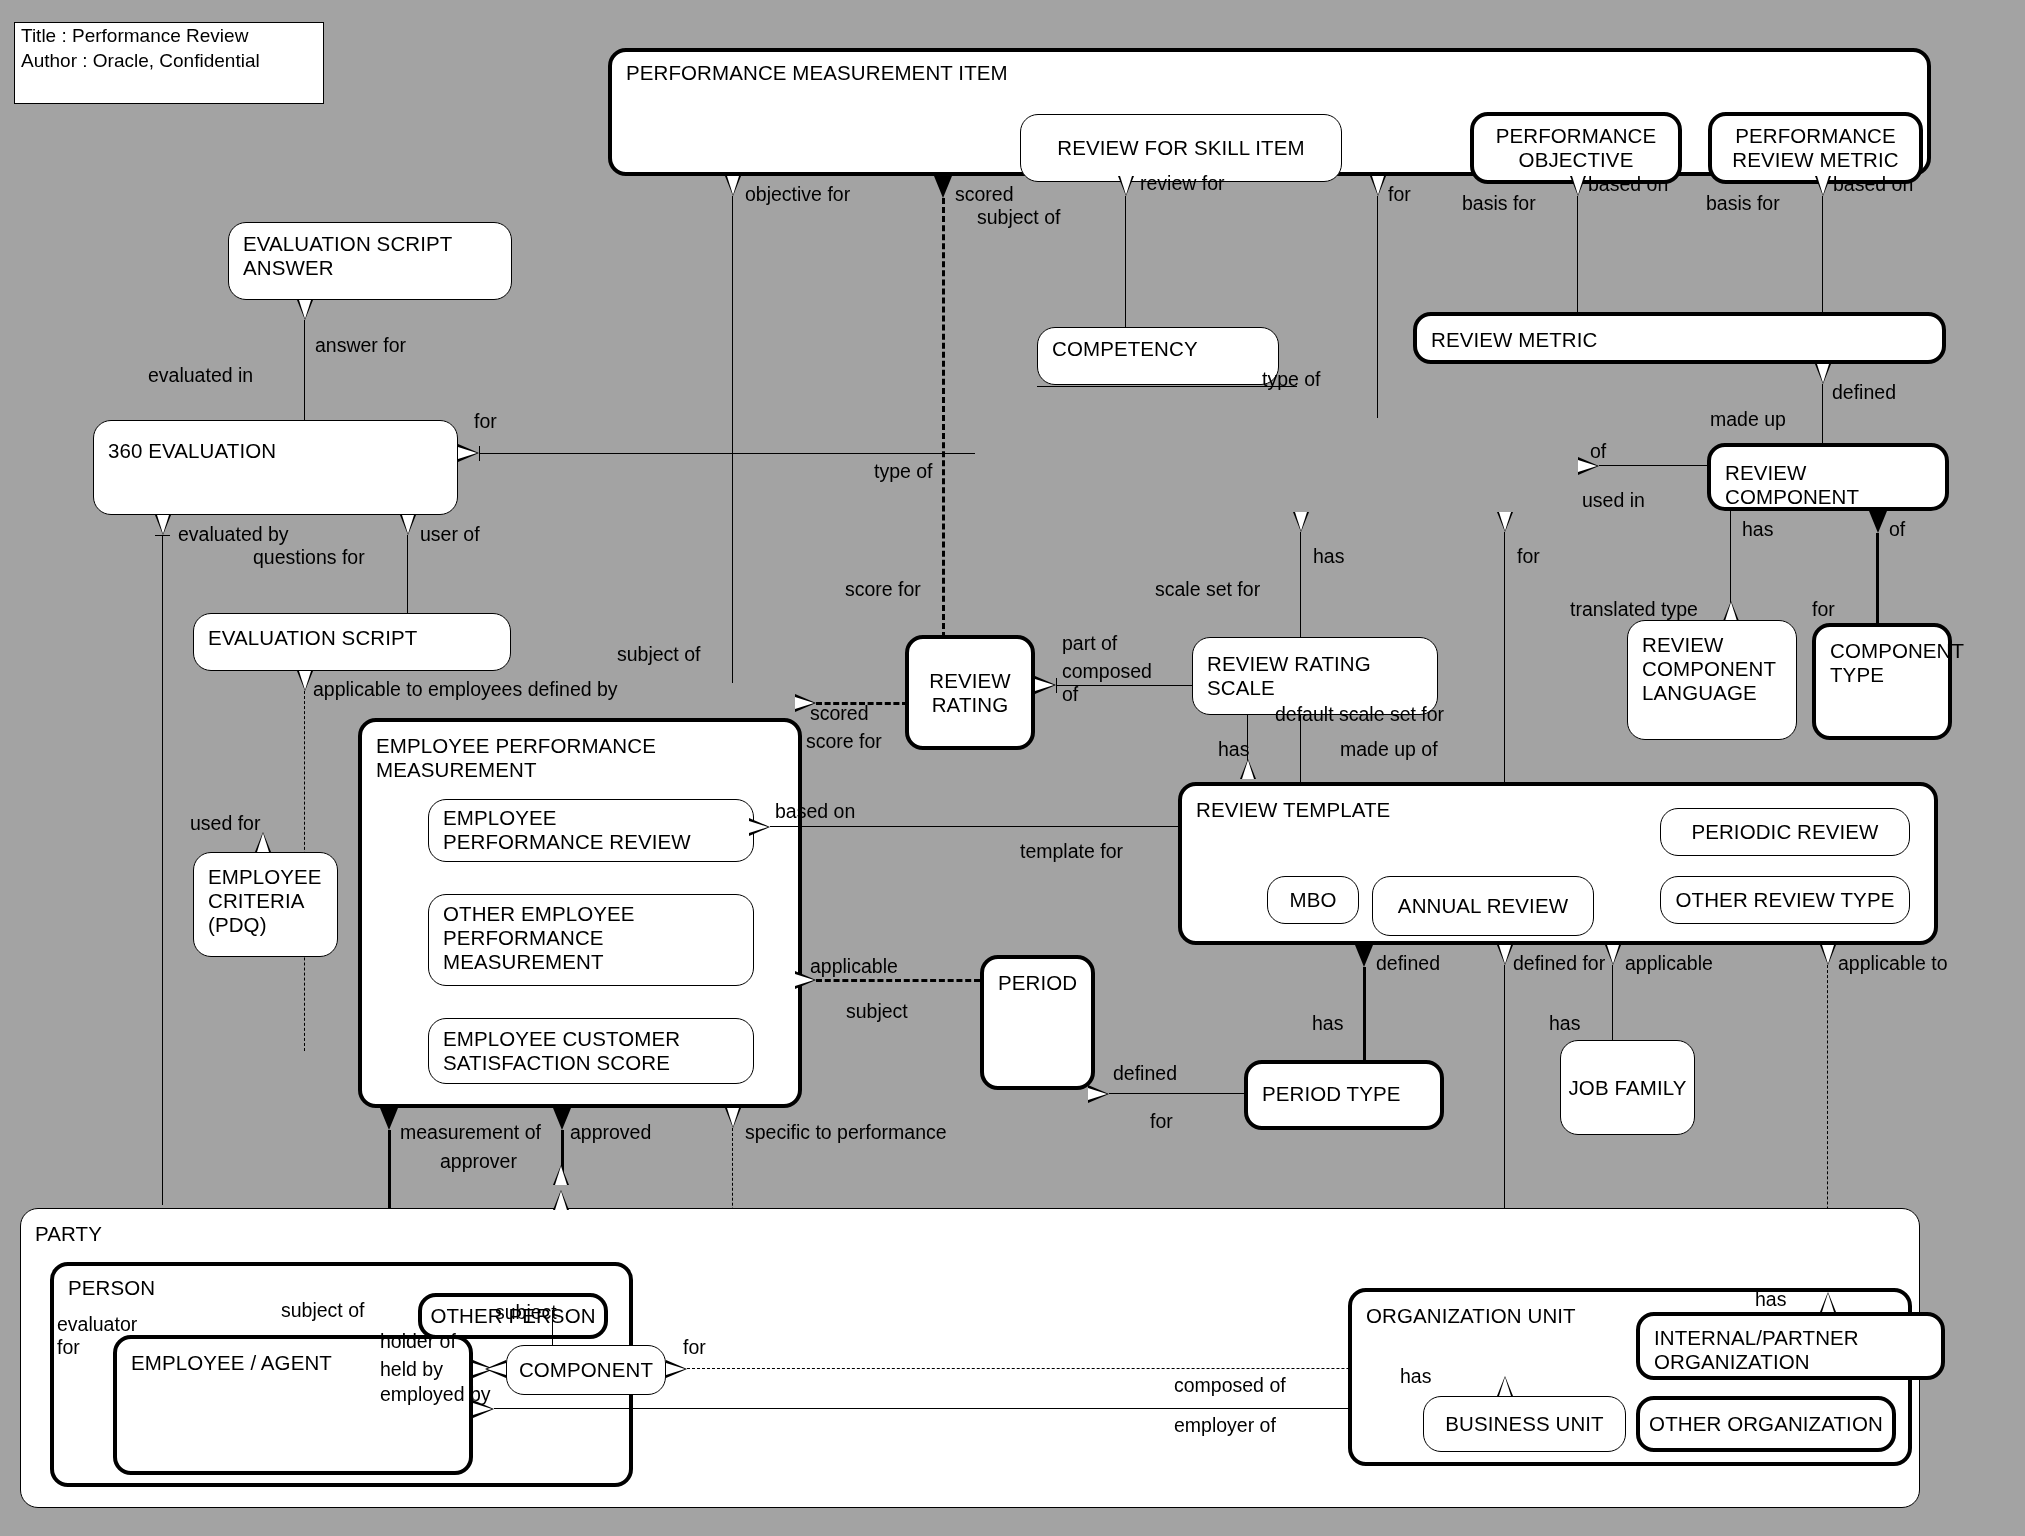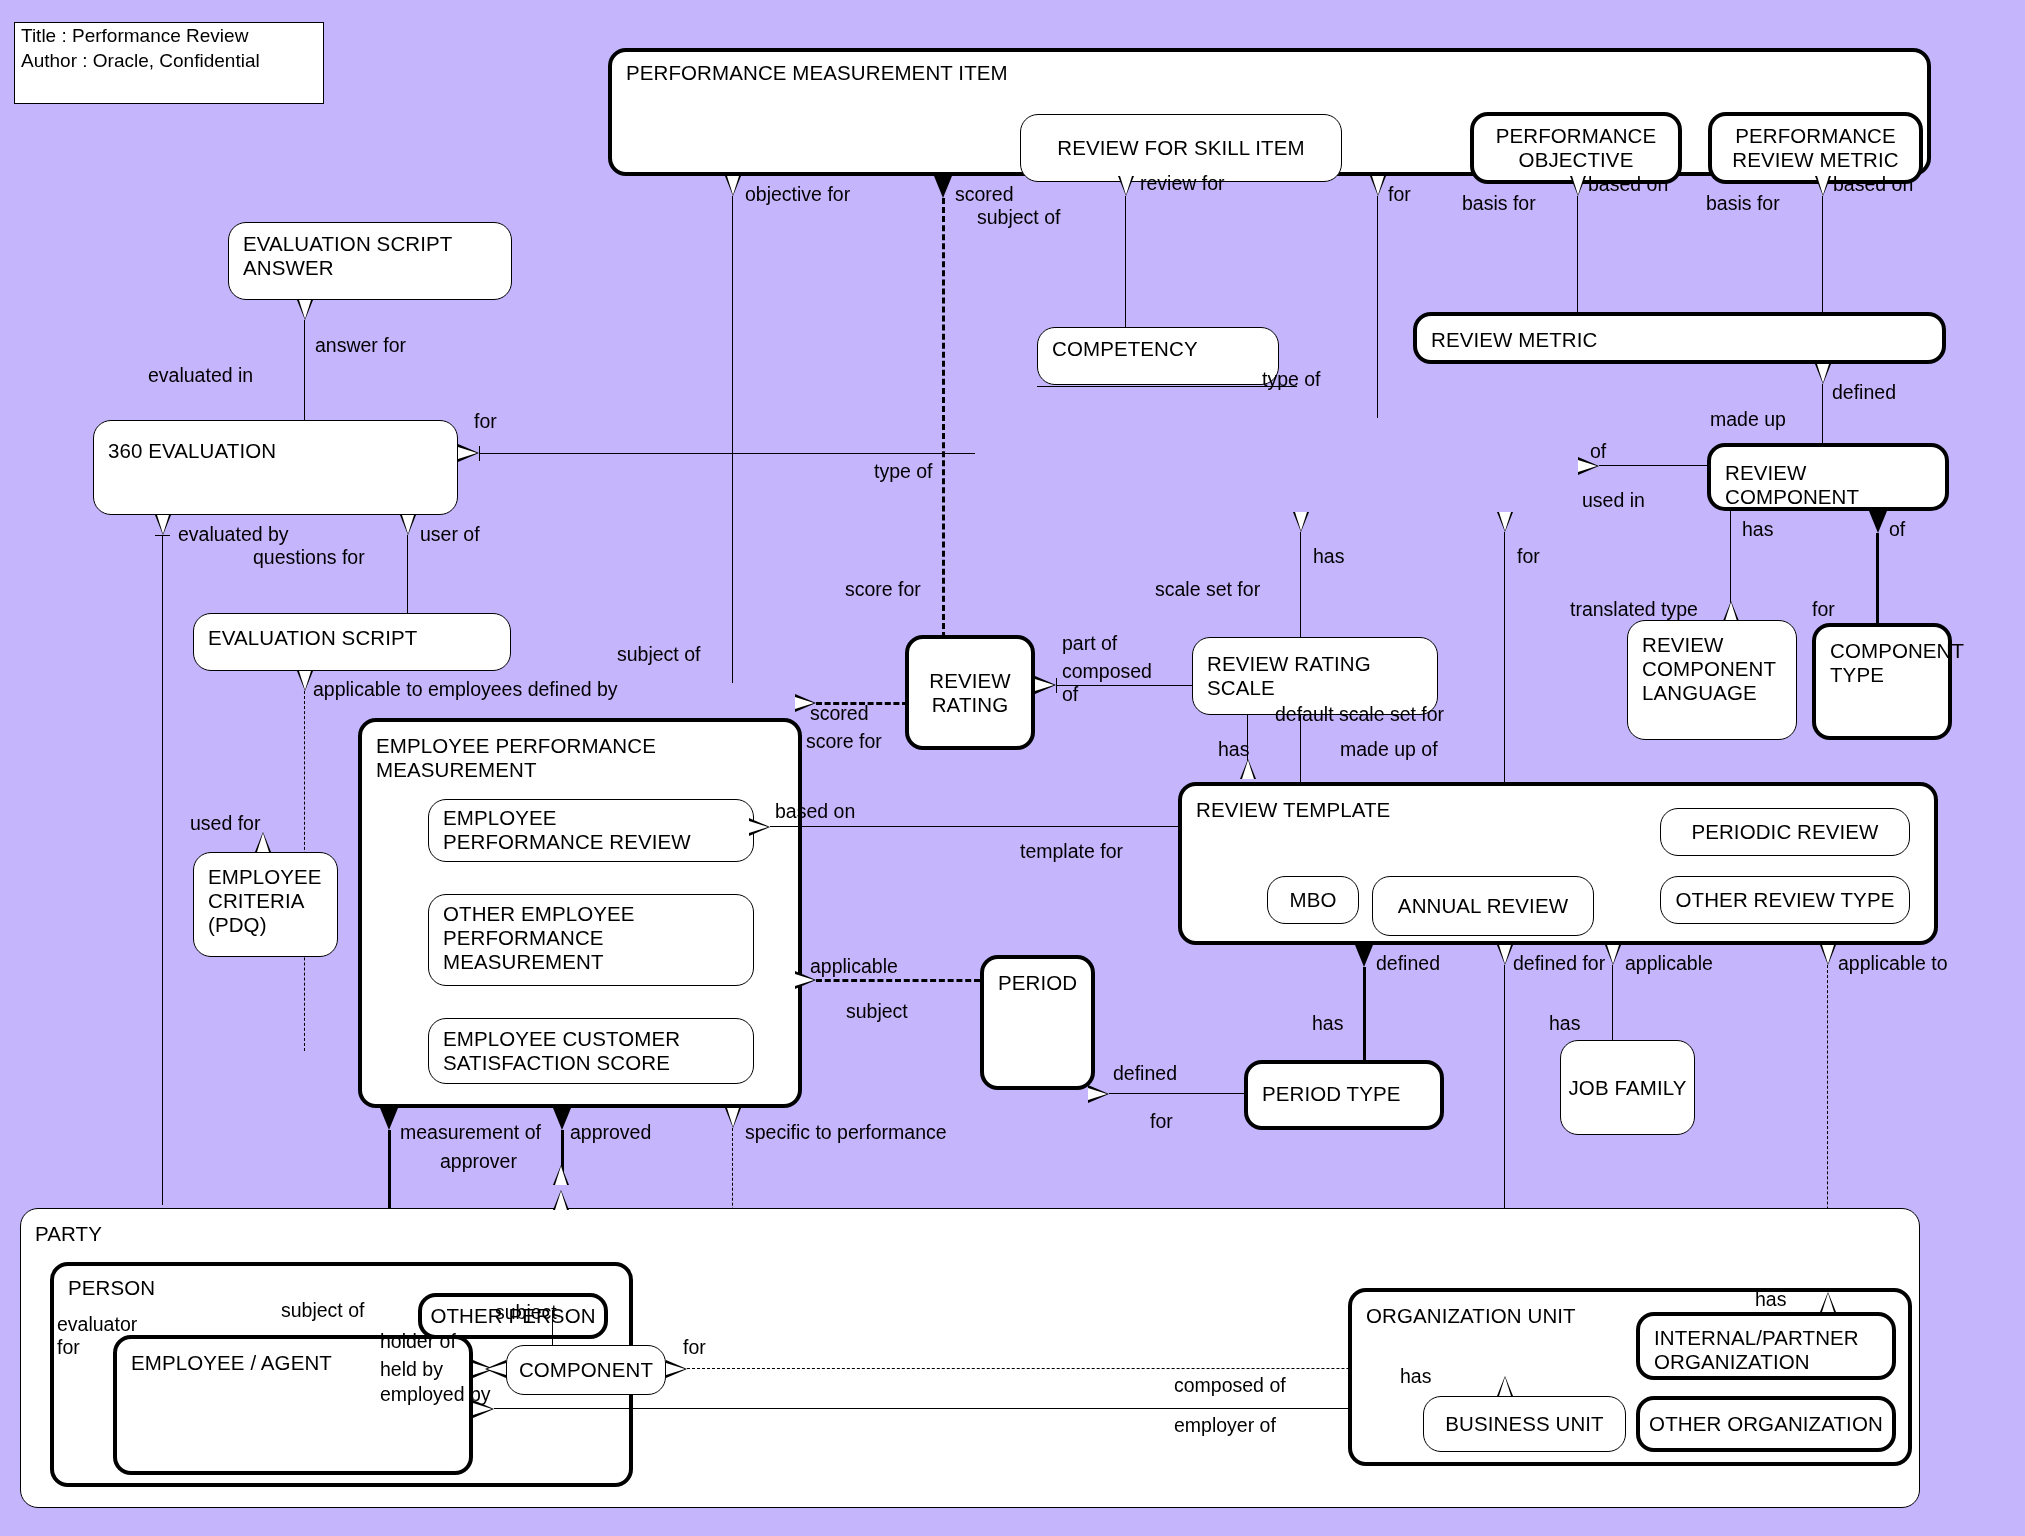--- a/index.html
+++ b/index.html
@@ -1,17 +1,17 @@
 <!DOCTYPE html>
 <html><head>
 <meta charset="utf-8">
 <style>
   html,body{margin:0;padding:0;background:#ffffff;}
   body{font-family:"Liberation Sans", sans-serif;color:#000;}
-  #canvas{position:relative;width:2025px;height:1536px;background:#c4b5fd;overflow:hidden;}
+  #canvas{position:relative;width:2025px;height:1536px;background:#a3a3a3;overflow:hidden;}
 
   
   .ent{position:absolute;box-sizing:border-box;border:1.6px solid #000;border-radius:18px;background:#fff;}
   .ent.thick{border-width:4px;}
   .ent.thin{border-width:1.4px;}
   .ent .lab{position:absolute;left:14px;top:9px;right:8px;font-size:20.5px;line-height:24px;letter-spacing:.1px;white-space:pre-line;}
   .ent.ctr{display:flex;align-items:center;justify-content:center;}
   .ent.ctr .lab{position:static;left:auto;top:auto;right:auto;text-align:center;padding:0 6px;}
 
   
@@ -347,21 +347,21 @@
   <div class="ln vl" style="left:552px;top:1310px;height:35px;"></div>
   <div class="cf right" style="left:666px;top:1360px;"></div>
   <div class="ln hl dash" style="left:687px;top:1368px;width:1172px;"></div>
   <div class="rl" style="left:683px;top:1336px;">for</div>
   <div class="rl" style="left:1174px;top:1374px;">composed of</div>
   <div class="rl" style="left:1174px;top:1414px;">employer of</div>
 
   <div class="ent thick" style="left:1348px;top:1288px;width:564px;height:178px;">
     <div class="lab" style="top:12px;">ORGANIZATION UNIT</div>
   </div>
-  <div class="ent thick" style="left:1636px;top:1312px;width:260px;height:68px;">
+  <div class="ent thick" style="left:1636px;top:1312px;width:309px;height:68px;">
     <div class="lab" style="top:10px;">INTERNAL/PARTNER
 ORGANIZATION</div>
   </div>
   <div class="ent thin ctr" style="left:1423px;top:1396px;width:203px;height:56px;">
     <div class="lab">BUSINESS UNIT</div>
   </div>
   <div class="ent thick ctr" style="left:1636px;top:1396px;width:260px;height:56px;">
     <div class="lab">OTHER ORGANIZATION</div>
   </div>
   <div class="rl" style="left:1400px;top:1365px;">has</div>

